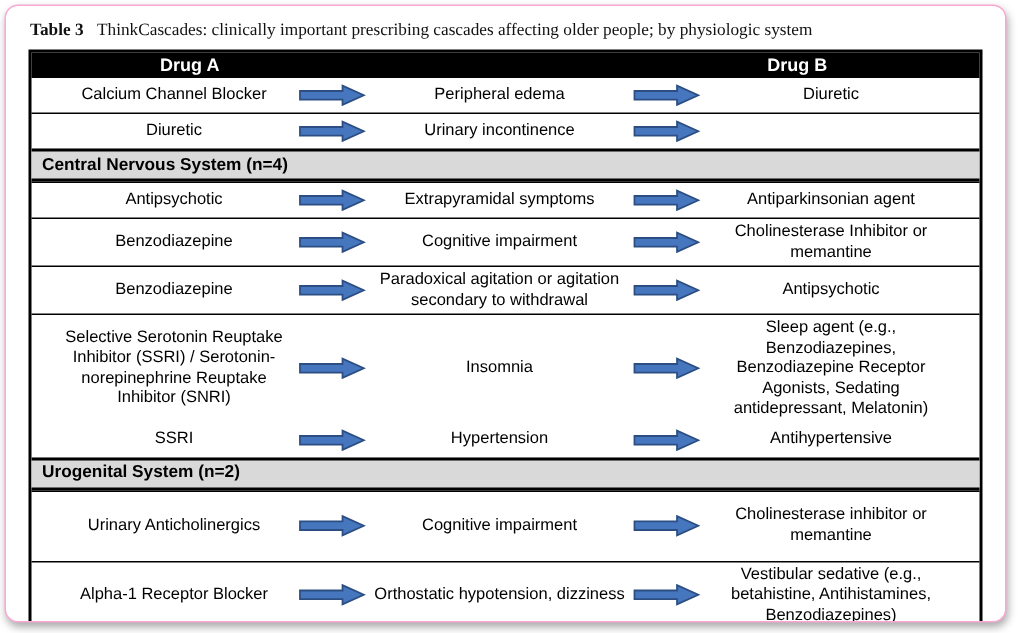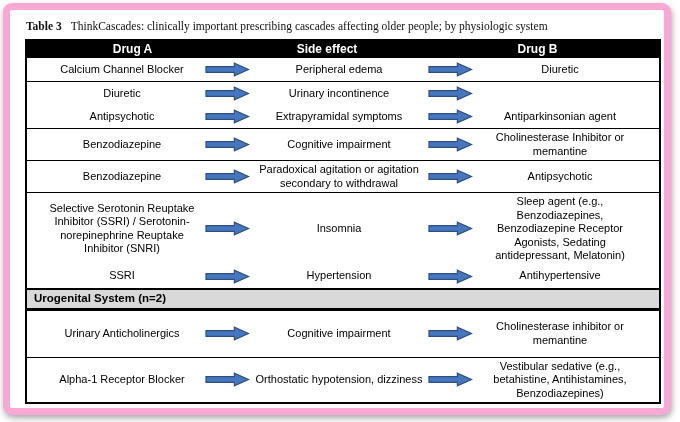--- a/index.html
+++ b/index.html
@@ -1,19 +1,19 @@
 <!DOCTYPE html>
 <html style="--arrow-fill: #4576be; --arrow-stroke: #2c4e82; --section-bg: #d9d9d9; --header-bg: #000000;"><head>
 <meta charset="utf-8">
 <style>
   html,body{margin:0;padding:0;background:#ffffff;width:680px;height:422px;overflow:hidden;}
   .card{
     position:absolute; left:3px; top:3px; width:668px; height:412px;
     background:#ffffff;
-    border:7px solid #f9a8d4;
+    border:1px solid #f9a8d4;
     border-radius:9px;
     box-shadow:1px 3px 6px rgba(0,0,0,.35);
     padding:8px 14px 0 15px;
     box-sizing:border-box;
     overflow:hidden;
     font-family:"Liberation Sans","DejaVu Sans",sans-serif;
   }
   .caption{
     font-family:"Liberation Serif","DejaVu Serif",serif;
     font-size:11.5px; color:#111; margin:2px 1px 7px 1px; white-space:nowrap;
@@ -68,21 +68,20 @@
 
 <div class="card">
 
   <div class="caption">
     <b>Table 3</b><span>ThinkCascades: clinically important prescribing cascades affecting older people; by physiologic system</span>
   </div>
 
   <div class="tbl">
     <div class="thead grid">
       <div class="th a">Drug A</div>
-      <div class="th se">Side effect</div>
       <div class="th b">Drug B</div>
     </div>
     <div id="table-body">
   <div class="section" data-idx="0">
 
   <div class="t-row grid">
     <div class="cell">Calcium Channel Blocker</div>
     <div class="arrow-wrap">
       <svg class="arrow" width="46" height="15" viewBox="0 0 46 15" aria-hidden="true">
         <polygon points="1,4.6 30,4.6 30,1 44.5,7.5 30,14 30,10.4 1,10.4"></polygon>
@@ -107,20 +106,23 @@
     <div class="cell">Urinary incontinence</div>
     <div class="arrow-wrap">
       <svg class="arrow" width="46" height="15" viewBox="0 0 46 15" aria-hidden="true">
         <polygon points="1,4.6 30,4.6 30,1 44.5,7.5 30,14 30,10.4 1,10.4"></polygon>
       </svg>
     </div>
   </div>
 </div>
 
   <div class="section" data-idx="1">
+    <div class="sec-header">
+      <span class="sec-label">Central Nervous System (n=4)</span>
+    </div>
 
   <div class="t-row grid">
     <div class="cell">Antipsychotic</div>
     <div class="arrow-wrap">
       <svg class="arrow" width="46" height="15" viewBox="0 0 46 15" aria-hidden="true">
         <polygon points="1,4.6 30,4.6 30,1 44.5,7.5 30,14 30,10.4 1,10.4"></polygon>
       </svg>
     </div>
     <div class="cell">Extrapyramidal symptoms</div>
     <div class="arrow-wrap">

